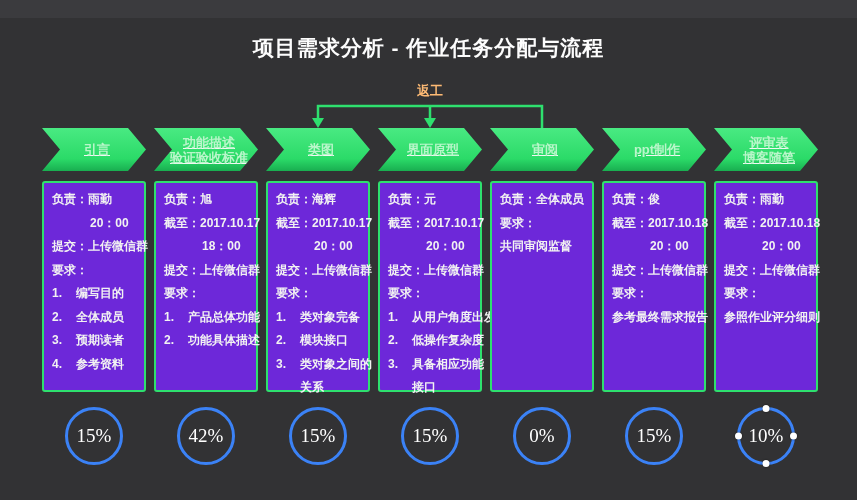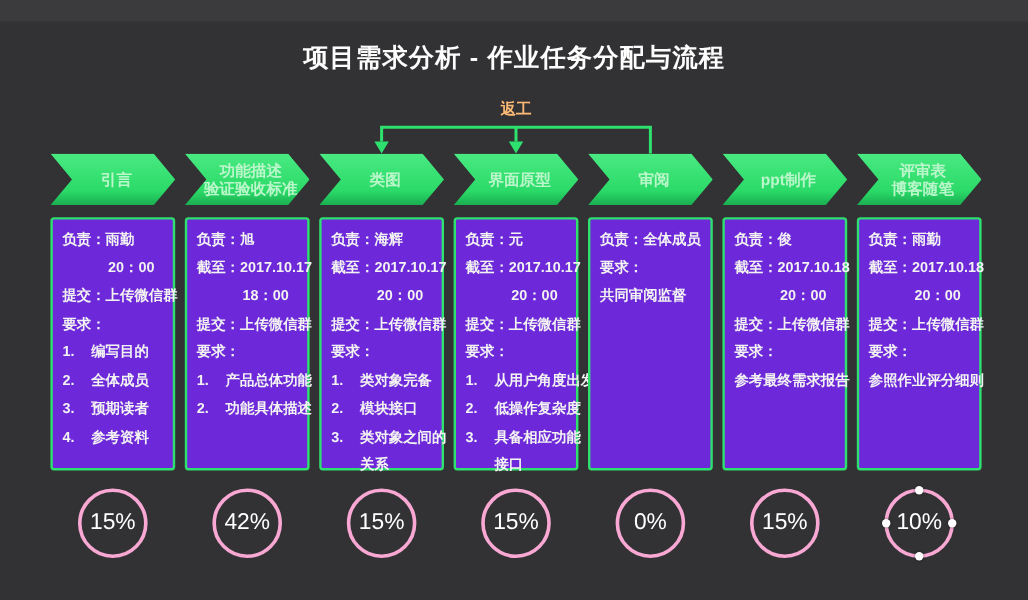--- a/index.html
+++ b/index.html
@@ -32,20 +32,21 @@
     position:absolute;top:128px;left:42px;width:776px;
     display:flex;gap:8px;
   }
   .col{flex:1;display:flex;flex-direction:column;min-width:0;}
   .arrow{
     height:43px;
     background:linear-gradient(180deg,#49ea82 0%,#2bda68 72%,#19ae50 100%);
     clip-path:polygon(0% 0%, calc(100% - 18px) 0%, 100% 50%, calc(100% - 18px) 100%, 0% 100%, 18px 50%);
     display:flex;align-items:center;justify-content:center;
     text-align:center;
+    text-decoration:underline;
   }
   .arrow-label{
     font-size:13px;font-weight:bold;color:#b9f6ca;line-height:15px;
     padding-left:6px;
   }
   .arrow-label span{display:block;}
   .arrow-label span:empty{display:none;}
   .box{
     margin-top:10px;height:211px;
     border:2px solid #2ee06e;border-radius:3px;
@@ -61,23 +62,23 @@
   .ln-num{width:24px;flex:0 0 24px;}
   .ln-num:empty{display:none;}
   .ln-time{padding-left:38px;}
   .ln-cont{padding-left:24px;}
   .circle-wrap{
     margin-top:15px;display:flex;justify-content:center;
   }
   .circle{
     position:relative;
     width:52px;height:52px;border-radius:50%;
-    border:3px solid #f9a8d4;
+    border:3px solid #3b82f6;
     display:flex;align-items:center;justify-content:center;
-    font-family:Liberation Sans, sans-serif;
+    font-family:Liberation Serif, serif;
     font-size:19px;color:#ffffff;
     background:transparent;
   }
   .handle{
     position:absolute;width:7px;height:7px;border-radius:50%;
     background:#ffffff;box-shadow:0 0 2px rgba(0,0,0,.6);
   }
   .handle.n{top:-5px;left:50%;transform:translateX(-50%);}
   .handle.s{bottom:-5px;left:50%;transform:translateX(-50%);}
   .handle.w{left:-5px;top:50%;transform:translateY(-50%);}

